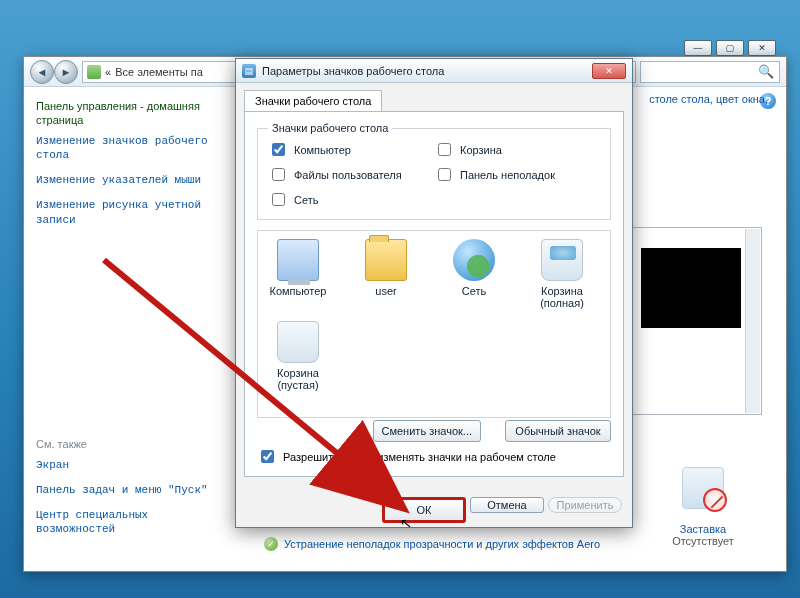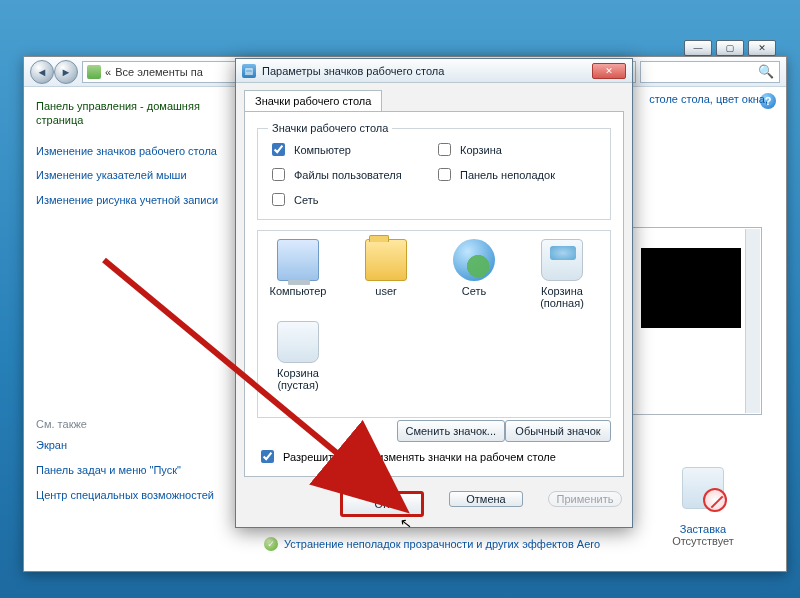--- a/index.html
+++ b/index.html
@@ -13,22 +13,22 @@
   .winbtn.close{}
   .cp-toolbar { height:30px; background:linear-gradient(#fafcfe,#e5edf4); border-bottom:1px solid #c6d4df; display:flex; align-items:center; padding:0 6px; gap:4px; }
   .navcircles{ display:flex; gap:-6px; }
   .navcircle{ width:24px; height:24px; border-radius:50%; background:radial-gradient(circle at 35% 30%,#fff,#b9c8d4 60%,#8399aa); border:1px solid #7d95a8; display:flex; align-items:center; justify-content:center; color:#355270; font-size:11px;}
   .breadcrumb{ flex:1; height:22px; background:#fff; border:1px solid #a7b9c8; display:flex; align-items:center; padding:0 4px; gap:4px; color:#333; }
   .breadcrumb .right{ margin-left:auto; color:#1a5a99; }
   .searchbox{ width:140px; height:22px; background:#fff; border:1px solid #a7b9c8; display:flex; align-items:center; padding:0 4px; color:#7a8a97; }
   .searchbox .mag{ margin-left:auto; color:#2f6fa8; font-size:13px;}
   .cp-body{ position:absolute; top:30px; left:0; right:0; bottom:0; display:flex; }
   .cp-sidebar{ width:210px; padding:12px; border-right:none; background:#fff; }
-  .cp-sidebar .home{ color:#0a4e0a; margin-bottom:16px; line-height:1.3; }
-  .cp-sidebar a{ display:block; color:#0b57a5; text-decoration:none; margin-bottom:10px; line-height:1.35; cursor:pointer;}
+  .cp-sidebar .home{ color:#0a4e0a; margin-bottom:6px; line-height:1.3; }
+  .cp-sidebar a{ display:block; color:#0b57a5; text-decoration:none; margin-bottom:10px; line-height:1.35; cursor:pointer;font-family:Liberation Mono, monospace;}
   .cp-sidebar .sep{ height:200px;}
   .cp-sidebar .also{ color:#7c8792; margin-bottom:8px;}
   .cp-main{ flex:1; padding:16px 18px; position:relative; color:#222; }
   .cp-main .hdr{ position:absolute; right:18px; top:6px; color:#0b57a5; }
   .help-icon{ position:absolute; right:10px; top:36px; width:16px; height:16px; background:radial-gradient(circle at 35% 30%,#8fd3ff,#1d74c6); border-radius:50%; color:#fff; font-weight:bold; font-size:11px; display:flex; align-items:center; justify-content:center;}
   .preview-pane{ position:absolute; right:24px; top:140px; width:130px; height:188px; border:1px solid #aeb7bf; background:#fff; }
   .preview-inner{ position:absolute; left:8px; top:20px; width:100px; height:80px; background:#000;}
   .scroll-v{ position:absolute; right:1px; top:1px; bottom:1px; width:15px; background:#e9eef3; border-left:1px solid #c8d2da;}
   .saver-block{ position:absolute; right:38px; top:380px; width:90px; text-align:center; }
   .saver-ic{ width:42px; height:42px; margin:0 auto 4px; background:linear-gradient(#eef5fa,#cfe1ee); border:1px solid #c2d2dd; border-radius:4px; position:relative;}
@@ -58,24 +58,24 @@
   .iconitem{ width:64px; text-align:center; font-size:11px; color:#123; }
   .ico{ width:42px; height:42px; margin:0 auto 4px; position:relative;}
   .ico.comp{ background:linear-gradient(#dbeafe,#9dc3ea); border:1px solid #6f9cc7; border-radius:3px;}
   .ico.comp::after{content:""; position:absolute; bottom:-5px; left:10px; width:22px; height:5px; background:#b8c4ce; border-radius:1px;}
   .ico.folder{ background:linear-gradient(#ffe79f,#f0c24b); border:1px solid #caa02c; border-radius:3px;}
   .ico.folder::before{content:""; position:absolute; top:-5px; left:3px; width:18px; height:6px; background:#f4d06a; border:1px solid #caa02c; border-bottom:none; border-radius:2px 2px 0 0;}
   .ico.net{ background:radial-gradient(circle at 35% 30%,#bfe6ff,#2a87cc); border-radius:50%; }
   .ico.net::after{content:""; position:absolute; inset:0; border-radius:50%; background:radial-gradient(circle at 60% 65%, rgba(90,180,90,.9) 0 30%, transparent 31%);}
   .ico.bin{ border:1px solid #b9c6d0; border-radius:4px 4px 8px 8px; background:linear-gradient(#f4f9fd,#d6e4ee);}
   .ico.bin.full::after{content:""; position:absolute; left:8px; top:6px; width:26px; height:14px; background:radial-gradient(#a9d4ef,#5fa9d6); border-radius:3px;}
-  .btnrow{ position:absolute; bottom:34px; right:12px; display:flex; gap:0;}
+  .btnrow{ position:absolute; bottom:34px; right:12px; display:flex; gap:24px;}
   .btn{ min-width:106px; height:22px; background:linear-gradient(#fefefe,#e3e9ee); border:1px solid #8ea3b3; border-radius:3px; color:#123; display:flex; align-items:center; justify-content:center; padding:0 8px; cursor:pointer; }
   .themerow{ position:absolute; bottom:10px; left:12px; display:flex; align-items:center; gap:6px;}
-  .dlg-buttons{ position:absolute; bottom:10px; right:10px; display:flex; gap:25px;}
+  .dlg-buttons{ position:absolute; bottom:4px; right:10px; display:flex; gap:4px;}
   .dlg-btn{ min-width:74px; height:16px; background:linear-gradient(#fefefe,#e3e9ee); border:1px solid #8ea3b3; border-radius:3px; display:flex; align-items:center; justify-content:center; cursor:pointer; color:#123;}
   .dlg-btn.ok{ border:3px solid #c01813; min-width:84px; height:26px; font-weight:normal;}
   .dlg-btn.apply{ color:#9aa3aa; border-color:#c6cfd6; background:linear-gradient(#f7f8f9,#eef1f3); cursor:default;border-radius:8px;}
 
   
   .arrow-svg{ position:absolute; left:0; top:0; width:800px; height:598px; pointer-events:none; }
 
   
   .cursor{ position:absolute; left:400px; top:515px; font-size:14px; color:#000; pointer-events:none; transform:rotate(-8deg);}
 </style>

